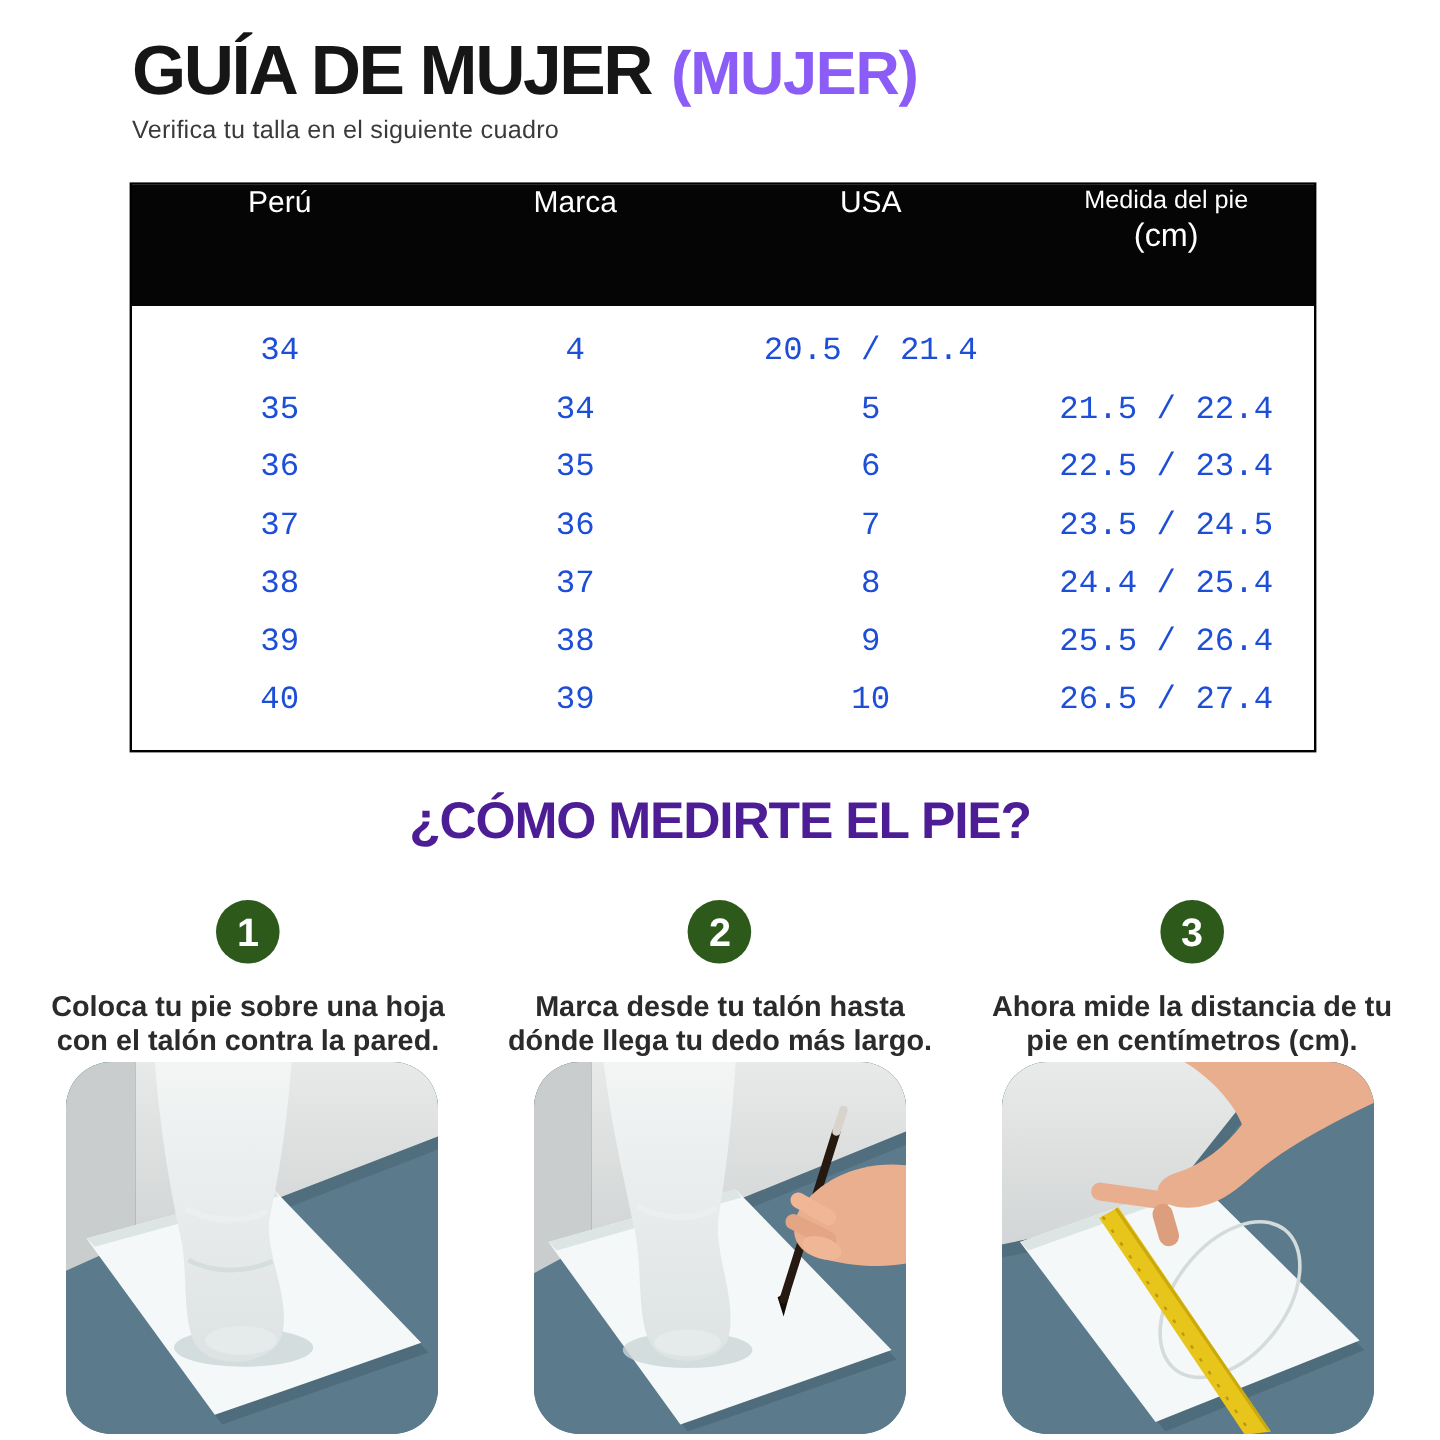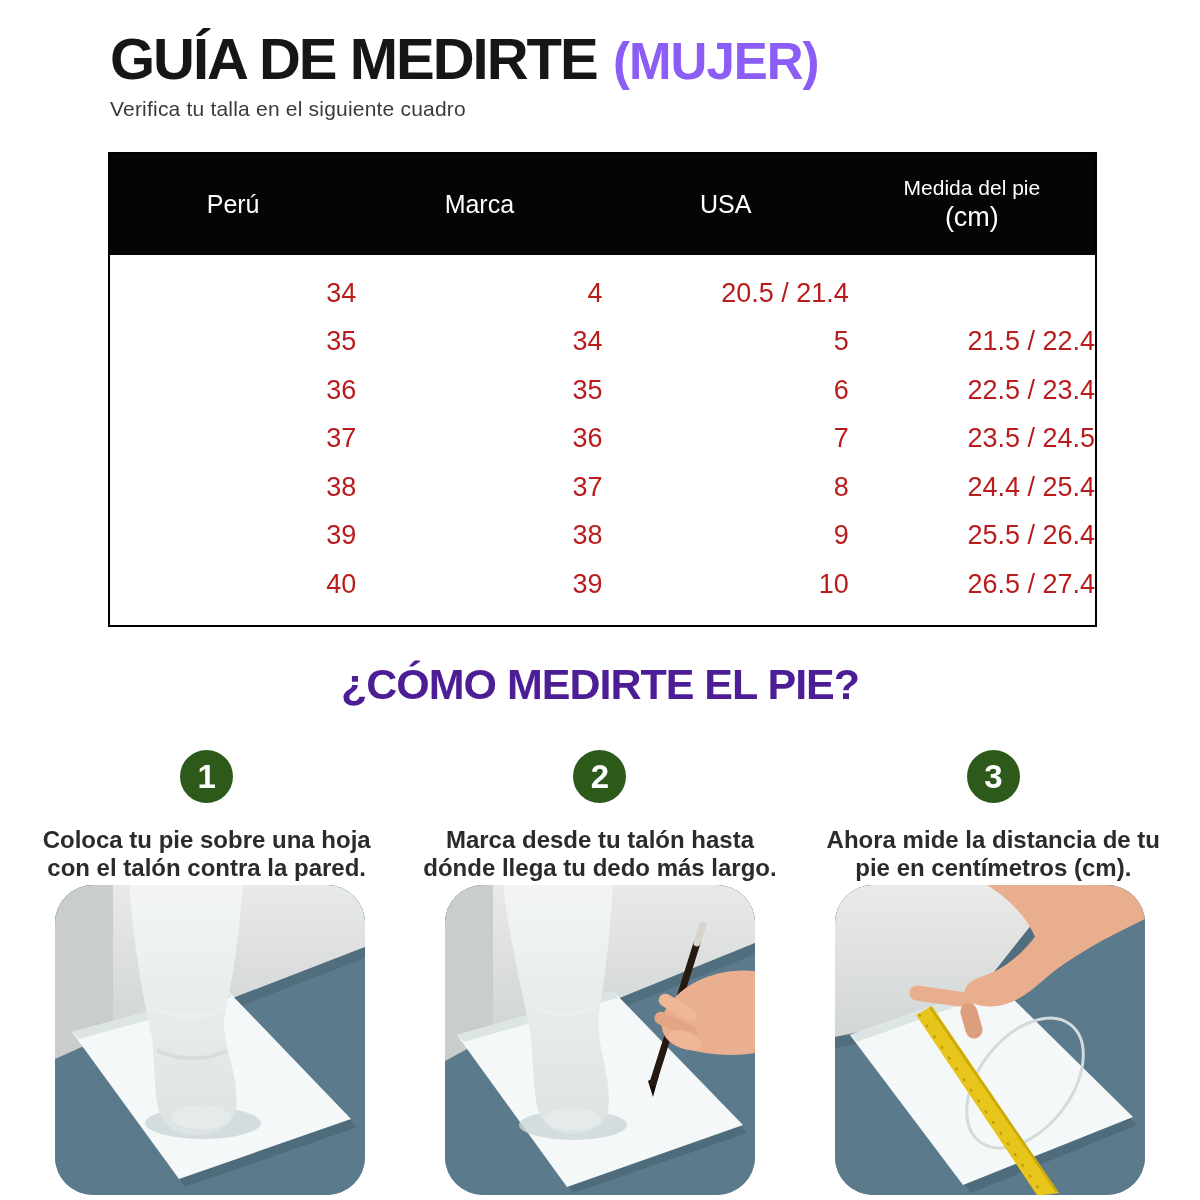--- a/index.html
+++ b/index.html
@@ -9,27 +9,27 @@
 
   
   .header { padding:30px 0 0 110px; }
   .title-line { white-space:nowrap; line-height:1.0; }
   .title-main { font-size:58px; font-weight:700; letter-spacing:-2px; color:#161616; }
   .title-hl   { font-size:51px; font-weight:700; letter-spacing:-1px; color:#8b5cf6; margin-left:12px; }
   .subtitle   { margin-top:9px; font-size:21px; color:#3a3a3a; letter-spacing:0.2px; }
 
   
   .table-wrap { position:absolute; left:108px; top:152px; width:989px; border:2px solid #000; }
-  .thead { display:flex; background:#050505; height:101px; align-items:center; }
+  .thead { display:flex; background:#050505; height:101px; }
   .th { width:25%; text-align:center; color:#fff; font-size:25px; font-weight:400; line-height:1.25; }
   .th .sub { display:block; font-size:27px; }
   .th-medida { font-size:21px; }
   .tbody { background:#fff; padding:14px 0 16px 0; }
   .tr { display:flex; height:48.5px; align-items:center; }
-  .td { width:25%; text-align:right; font-size:27px; color:#b91c1c; }
+  .td { width:25%; text-align:center; font-size:27px; color:#1d4ed8;font-family:Liberation Mono, monospace; }
 
   
   .howto-heading { position:absolute; top:660px; left:0; width:1200px; text-align:center;
                    font-size:43px; font-weight:700; letter-spacing:-1px; color:#4c1d95; }
   .steps { position:absolute; top:750px; left:10px; width:1180px; display:flex; }
   .step { flex:1; text-align:center; }
   .step-badge { width:53px; height:53px; border-radius:50%; background:#2d5a1b; color:#fff;
                 display:inline-flex; align-items:center; justify-content:center;
                 font-size:33px; font-weight:700; }
   .step-text { margin-top:23px; font-size:24px; font-weight:700; color:#2b2b2b; line-height:1.17; }
@@ -40,21 +40,21 @@
   .photo { width:310px; height:310px; border-radius:38px; overflow:hidden; background:#5b7a8c; }
   .photo svg { display:block; width:310px; height:310px; }
 </style>
 </head>
 <body>
 
 <div class="page">
 
   <div class="header">
     <div class="title-line">
-      <span class="title-main">GUÍA DE MEDIRTE</span>
+      <span class="title-main">GUÍA DE MUJER</span>
       <span class="title-hl">(MUJER)</span>
     </div>
     <div class="subtitle">Verifica tu talla en el siguiente cuadro</div>
   </div>
 
   <div class="table-wrap">
     <div class="thead">
       <div class="th">Perú</div>
       <div class="th">Marca</div>
       <div class="th">USA</div>

